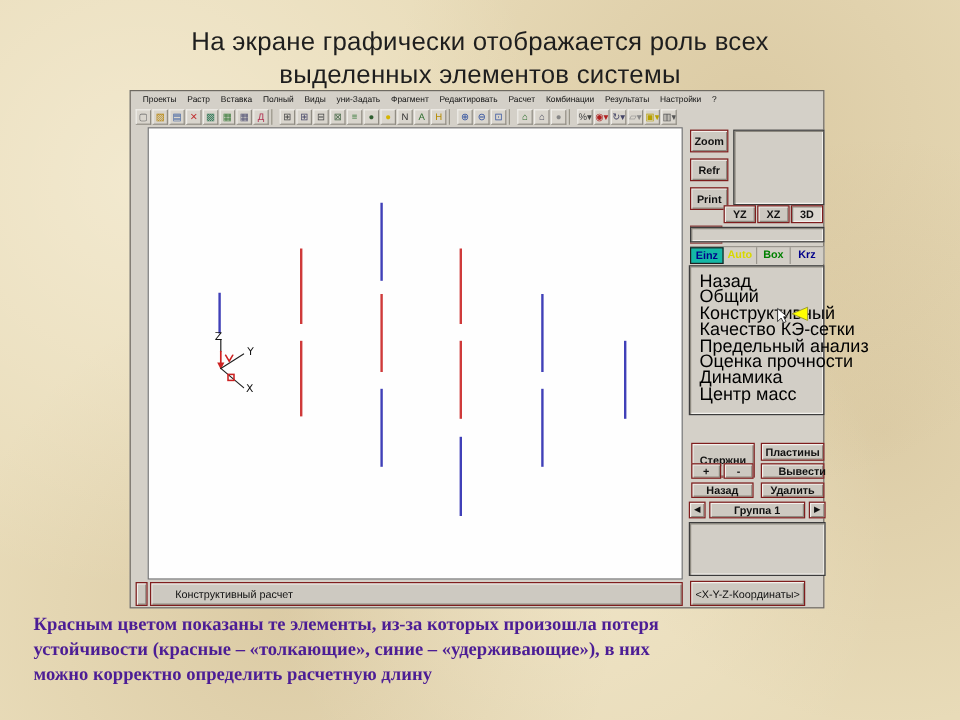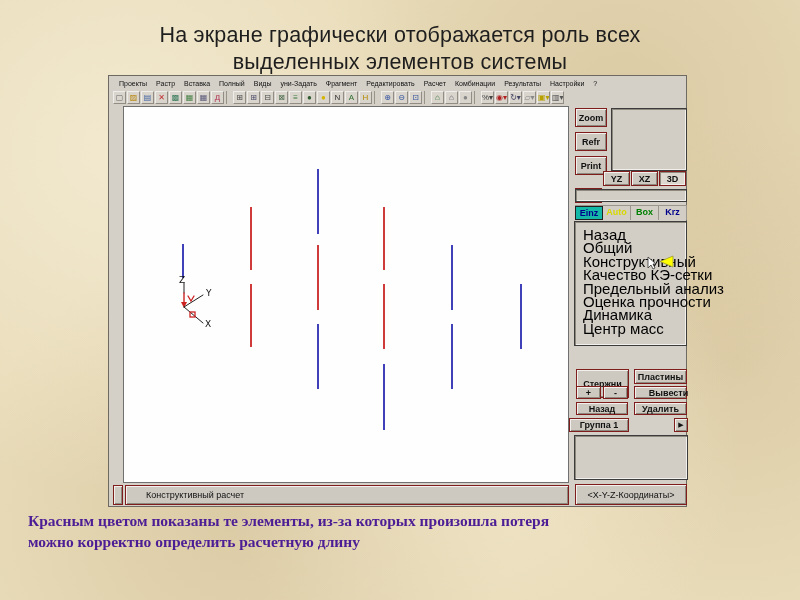--- a/index.html
+++ b/index.html
@@ -46,21 +46,21 @@
   .seltab.active{border:1px solid #202020;background:#14b8a6;}
   .modes-list{position:absolute;left:465px;top:145px;width:113px;height:125px;
               background:#d2cec6;border:1px solid #3c3c3c;
               box-shadow:inset 1px 1px 0 #8d897f, inset -1px -1px 0 #f2f0ec;
               box-sizing:border-box;padding-top:6px;}
   .mode-item{font-size:15px;line-height:13.4px;padding-left:8px;color:#000;
              white-space:nowrap;cursor:default;}
   .statusbar-main{position:absolute;left:16px;top:409px;width:444px;height:20px;
                   font-weight:normal;justify-content:flex-start;padding-left:20px;
                   font-size:9px;}
-  .coords-btn{left:466px;top:408px;width:112px;height:21px;font-weight:normal;}
+  .coords-btn{left:466px;top:408px;width:96px;height:21px;font-weight:normal;}
   svg text{font-family:"DejaVu Sans",sans-serif;}
 </style>
 </head>
 <body>
 
 <div class="title">
   <div>На экране графически отображается роль всех</div>
   <div>выделенных элементов системы</div>
 </div>
 
@@ -187,26 +187,27 @@
     </div>
 
   <div class="btn3d" style="left:467px;top:293px;width:53px;height:29px;">Стержни</div>
   <div class="btn3d" style="left:525px;top:293px;width:53px;height:15px;">Пластины</div>
   <div class="btn3d" style="left:467px;top:310px;width:25px;height:13px;">+</div>
   <div class="btn3d" style="left:494px;top:310px;width:25px;height:13px;">-</div>
   <div class="btn3d" style="left:525px;top:310px;width:53px;height:13px;padding-left:16px;">Вывести</div>
   <div class="btn3d" style="left:467px;top:326px;width:52px;height:13px;">Назад</div>
   <div class="btn3d" style="left:525px;top:326px;width:53px;height:13px;">Удалить</div>
   <div class="btn3d" style="left:465px;top:342px;width:14px;height:14px;font-size:7px;">◀</div>
-  <div class="btn3d" style="left:460px;top:342px;width:60px;height:14px;">Группа 1</div>
+  <div class="btn3d" style="left:482px;top:342px;width:80px;height:14px;">Группа 1</div>
   <div class="btn3d" style="left:565px;top:342px;width:14px;height:14px;font-size:7px;">▶</div>
 
   <div class="sunken" style="left:465px;top:359px;width:114px;height:45px;"></div>
   <div class="btn3d coords-btn">&lt;X-Y-Z-Координаты&gt;</div>
 
   <div class="btn3d" style="left:4px;top:409px;width:10px;height:20px;"></div>
   <div class="btn3d statusbar-main">Конструктивный расчет</div>
 </div>
 
 <div class="caption">
   <div>Красным цветом показаны те элементы, из-за которых произошла потеря</div>
+  <div>устойчивости (красные – «толкающие», синие – «удерживающие»), в них</div>
   <div>можно корректно определить расчетную длину</div>
 </div>
 
 </body></html>

